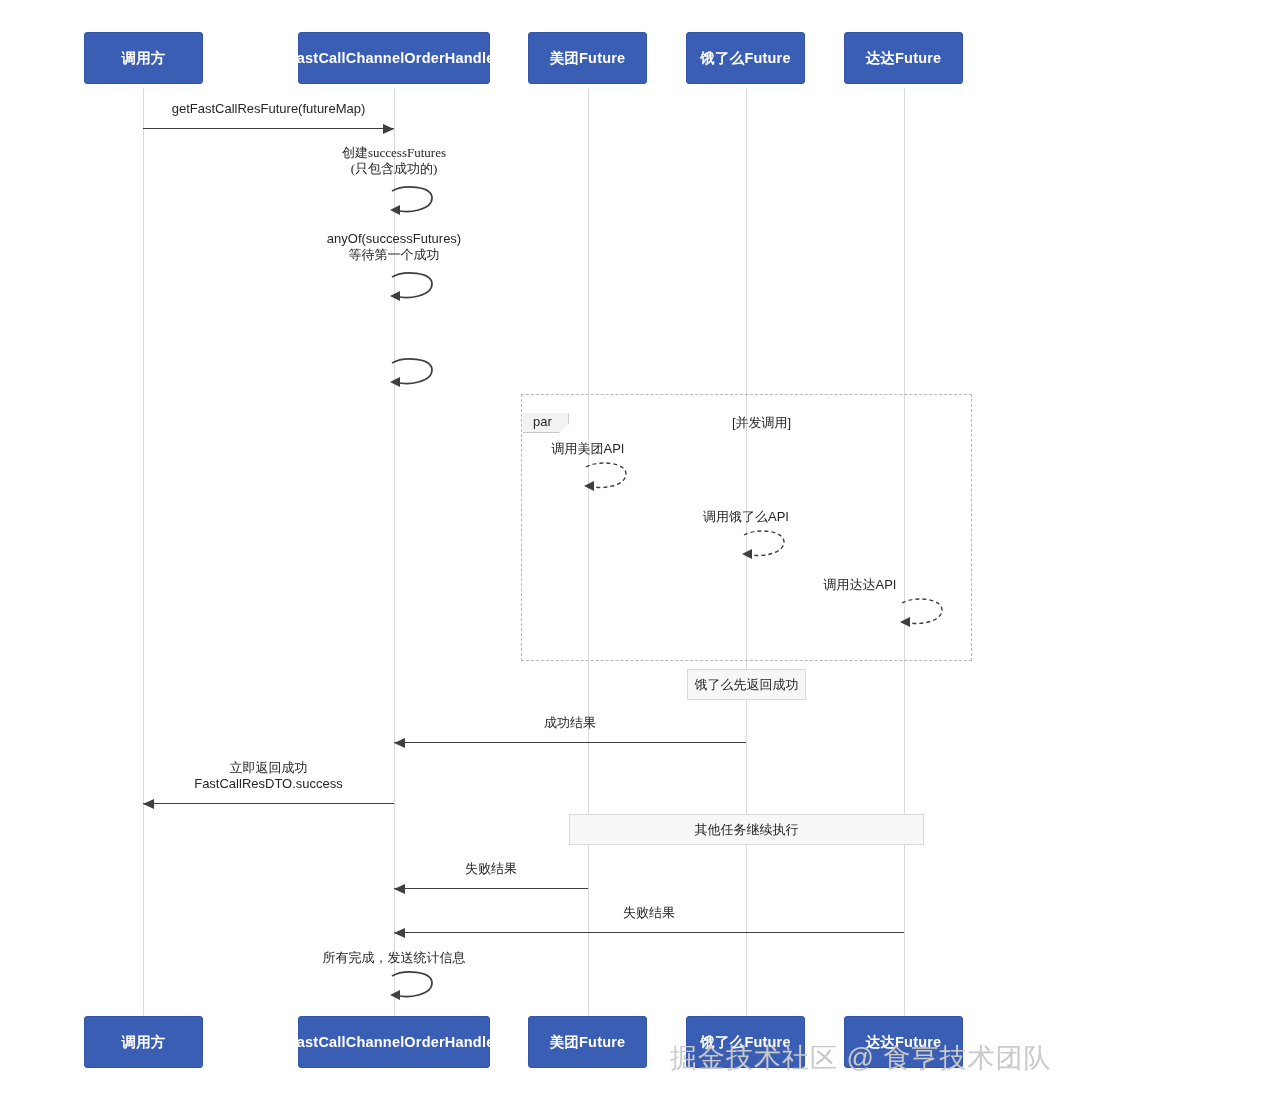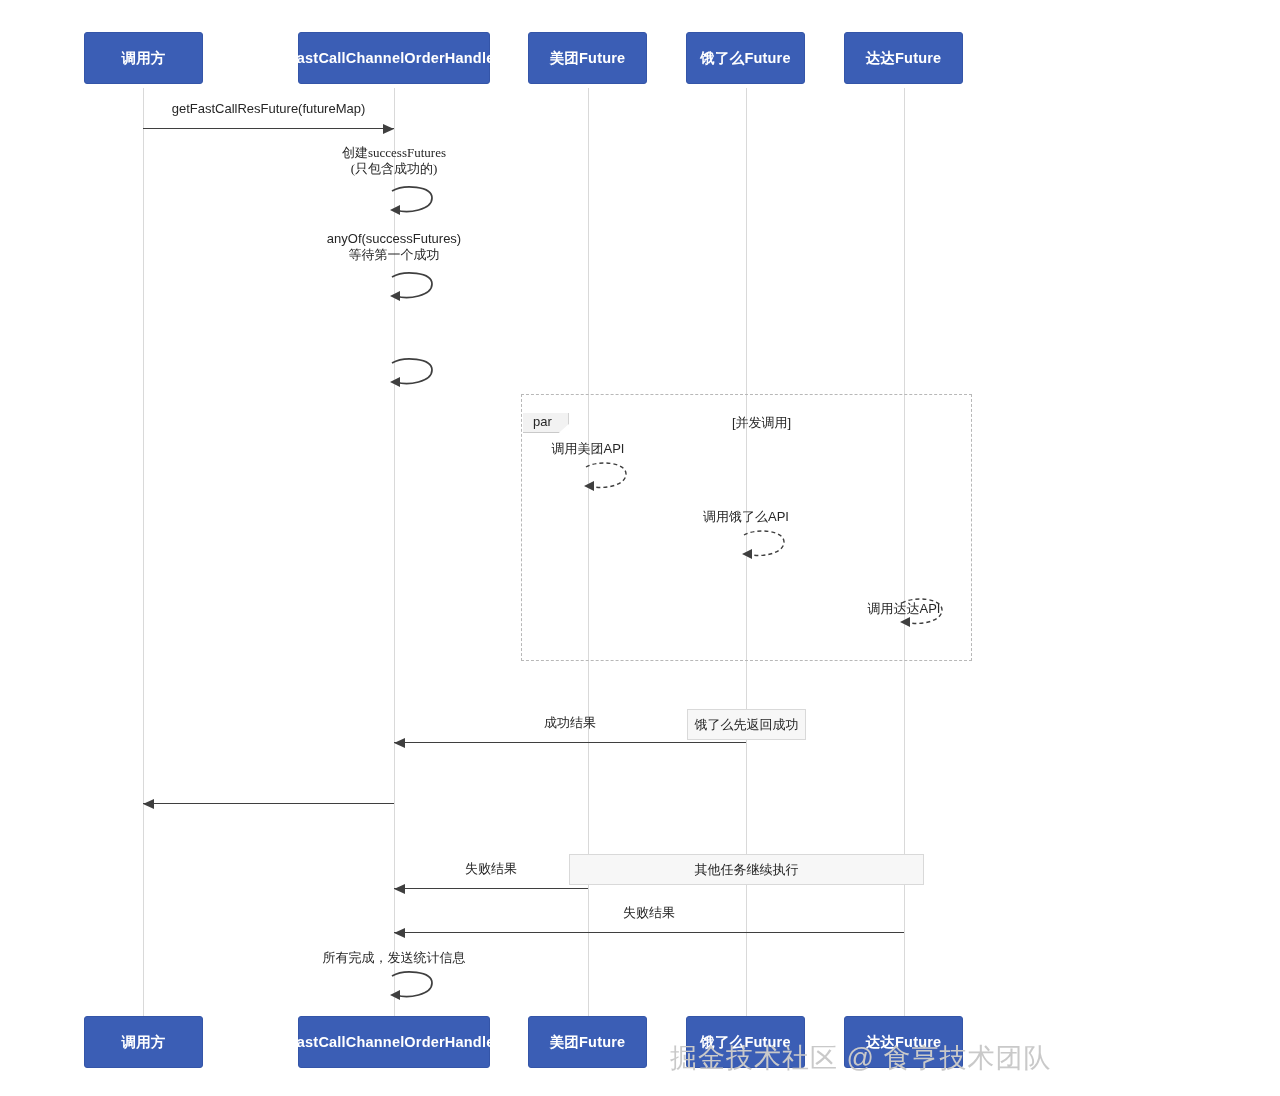--- a/index.html
+++ b/index.html
@@ -105,21 +105,20 @@
     position:absolute;
     background:#f7f7f7;
     border:1px solid #d9d9d9;
     box-sizing:border-box;
     display:flex;
     align-items:center;
     justify-content:center;
     font-size:13px;
     color:#262626;
     white-space:nowrap;
-    margin-top:40px;
   }
 
   
   .watermark{
     position:absolute;
     font-size:27px;
     color:#c9c9c9;
     white-space:nowrap;
     font-weight:400;
     letter-spacing:1px;
@@ -166,20 +165,22 @@
       <span>达达Future</span>
     </div>
     <div class="msg-line" style="left: 143px; width: 251px; top: 128px;"></div>
     <div class="arrow-head right" style="top: 123.7px; left: 383px;"></div>
     <div class="msg-label" style="left: 143px; width: 251px; top: 101px;">getFastCallResFuture(futureMap)</div>
     <div class="msg-line" style="left: 394px; width: 352px; top: 742px;"></div>
     <div class="arrow-head left" style="top: 737.7px; left: 394px;"></div>
     <div class="msg-label" style="left: 394px; width: 352px; top: 715px;">成功结果</div>
     <div class="msg-line" style="left: 143px; width: 251px; top: 803px;"></div>
     <div class="arrow-head left" style="top: 798.7px; left: 143px;"></div>
+    <div class="msg-label" style="left: 143px; width: 251px; top: 760px;">立即返回成功
+FastCallResDTO.success</div>
     <div class="msg-line" style="left: 394px; width: 194px; top: 888px;"></div>
     <div class="arrow-head left" style="top: 883.7px; left: 394px;"></div>
     <div class="msg-label" style="left: 394px; width: 194px; top: 861px;">失败结果</div>
     <div class="msg-line" style="left: 394px; width: 510px; top: 932px;"></div>
     <div class="arrow-head left" style="top: 927.7px; left: 394px;"></div>
     <div class="msg-label" style="left: 394px; width: 510px; top: 905px;">失败结果</div>
     <div class="msg-label" style="left: 234px; width: 320px; top: 145px; font-family: Liberation Serif, serif;">创建successFutures
 (只包含成功的)</div>
     <div class="selfcall" style="left: 390px; top: 186px;">
       <svg width="48" height="36" viewBox="0 0 48 36">
@@ -208,21 +209,21 @@
         <polygon points="10,19 10,29 0,24" fill="#3f3f3f"></polygon>
       </svg>
     </div>
     <div class="msg-label" style="left: 586px; width: 320px; top: 509px;">调用饿了么API</div>
     <div class="selfcall" style="left: 742px; top: 530px;">
       <svg width="48" height="36" viewBox="0 0 48 36">
         <path d="M2 5 C 14 -2, 42 0, 42 12 C 42 24, 18 28, 6 24" fill="none" stroke="#3f3f3f" stroke-width="1.4" stroke-dasharray="4 3"></path>
         <polygon points="10,19 10,29 0,24" fill="#3f3f3f"></polygon>
       </svg>
     </div>
-    <div class="msg-label" style="left: 744px; width: 320px; top: 577px; margin-top: 24px;">调用达达API</div>
+    <div class="msg-label" style="left: 700px; width: 320px; top: 577px;">调用达达API</div>
     <div class="selfcall" style="left: 900px; top: 598px;">
       <svg width="48" height="36" viewBox="0 0 48 36">
         <path d="M2 5 C 14 -2, 42 0, 42 12 C 42 24, 18 28, 6 24" fill="none" stroke="#3f3f3f" stroke-width="1.4" stroke-dasharray="4 3"></path>
         <polygon points="10,19 10,29 0,24" fill="#3f3f3f"></polygon>
       </svg>
     </div>
     <div class="msg-label" style="left: 234px; width: 320px; top: 950px;">所有完成，发送统计信息</div>
     <div class="selfcall" style="left: 390px; top: 971px;">
       <svg width="48" height="36" viewBox="0 0 48 36">
         <path d="M2 5 C 14 -2, 42 0, 42 12 C 42 24, 18 28, 6 24" fill="none" stroke="#3f3f3f" stroke-width="1.7"></path>

